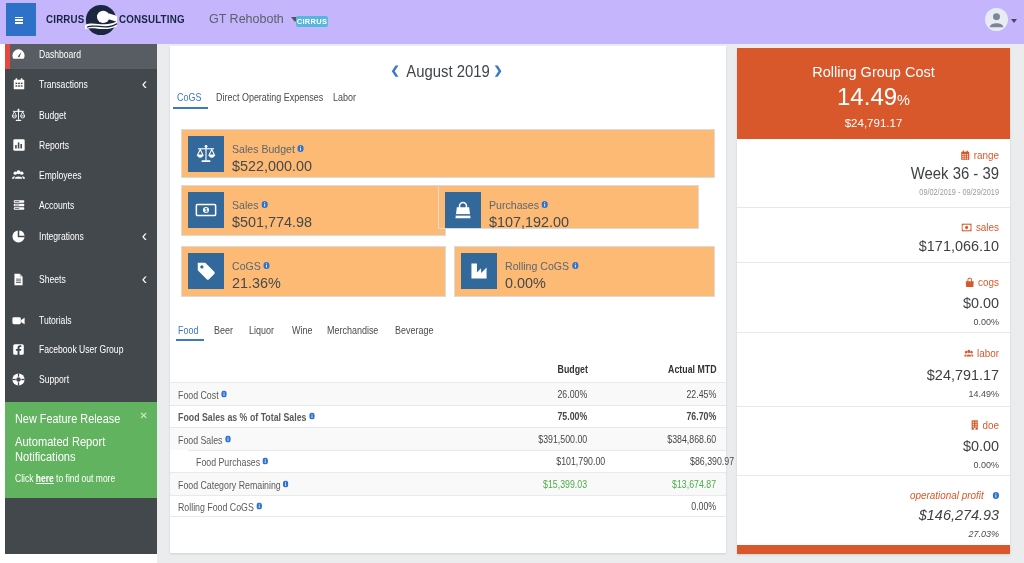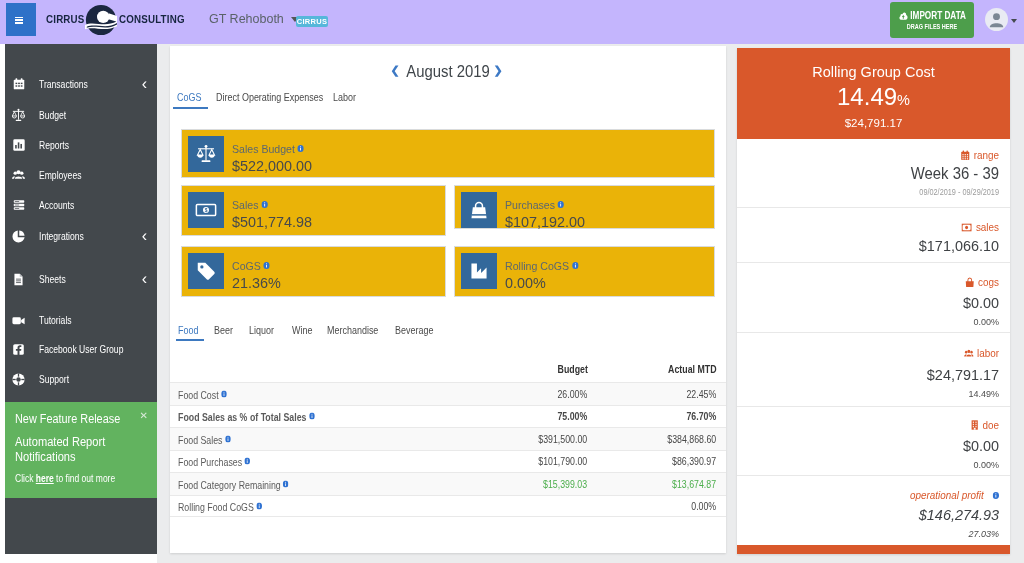--- a/index.html
+++ b/index.html
@@ -36,21 +36,21 @@
 #promo .t3 { font-size:10px; margin-top:8px; transform:scaleX(0.85); transform-origin:0 0; white-space:nowrap; }
 #promo .x { position:absolute; right:9px; top:8px; font-size:10px; color:#d9ead9; }
 
 #main { position:absolute; left:157px; top:38px; width:867px; height:525px; background:#ebeced; }
 #card { position:absolute; left:12.5px; top:8px; width:556px; height:507px; background:#fff; box-shadow:0 1px 2px rgba(0,0,0,0.12); }
 #monthnav { position:absolute; left:0; top:17px; width:556px; text-align:center; font-size:16px; color:#3f454a; transform:scaleX(0.93); }
 .chv2 { position:absolute; top:18px; color:#3d79c5; font-size:11px; font-weight:bold; }
 .tab { position:absolute; font-size:11.5px; color:#4a4a4a; white-space:nowrap; transform:scaleX(0.78); transform-origin:0 50%; }
 .tab.on { color:#3d79c0; }
 .tabu { position:absolute; height:2.5px; background:#3d79c0; }
-.mbox { position:absolute; border:1px solid #d9dbdc; background:#eab308; }
+.mbox { position:absolute; border:1px solid #d9dbdc; background:#fdba74; }
 .mbox .isq { position:absolute; left:6px; top:6px; width:36px; height:36px; background:#33689b; display:flex; align-items:center; justify-content:center; }
 .mbox .lab { position:absolute; left:50px; top:12px; font-size:11.5px; color:#5b6770; white-space:nowrap; transform:scaleX(0.92); transform-origin:0 0; }
 .mbox .val { position:absolute; left:50px; top:27px; font-size:15px; color:#46494c; white-space:nowrap; transform:scaleX(0.96); transform-origin:0 0; }
 .trow { position:absolute; left:0; width:556px; height:22.5px; border-top:1px solid #e9e9e9; font-size:11px; }
 .trow.alt { background:#f9f9f9; }
 .trow .c1 { position:absolute; left:8px; top:50%; transform:translateY(-50%) scaleX(0.8); transform-origin:0 50%; color:#5b5b5b; white-space:nowrap; }
 .trow .c2 { position:absolute; right:138px; top:50%; transform:translateY(-50%) scaleX(0.8); transform-origin:100% 50%; color:#474747; white-space:nowrap; }
 .trow .c3 { position:absolute; right:9px; top:50%; transform:translateY(-50%) scaleX(0.8); transform-origin:100% 50%; color:#474747; white-space:nowrap; }
 .trow .green { color:#4cae4c; }
 #thead { position:absolute; left:0; width:556px; font-size:11px; }
@@ -113,21 +113,21 @@
             <text x="8" y="9.4" font-size="3.6" text-anchor="middle" fill="#33689b" font-family="Liberation Sans" font-weight="bold">$</text>
           </svg>
         </span>
     <div class="lab">Sales<span class="inf"><svg width="7" height="7" viewBox="0 0 16 16">
               <circle cx="8" cy="8" r="8" fill="#2f72d2"></circle>
               <rect x="6.9" y="6.5" width="2.2" height="6" fill="#fff"></rect>
               <circle cx="8" cy="4" r="1.3" fill="#fff"></circle>
             </svg></span></div>
     <div class="val">$501,774.98</div>
   </div>
-  <div class="mbox" style="left:284px; top:139px; width:261px; height:44px;">
+  <div class="mbox" style="left:268px; top:139px; width:261px; height:44px;">
     <span class="isq">
           <svg width="22" height="22" viewBox="0 0 16 16">
             <path d="M3.5 6 L12.5 6 L13.5 14 L2.5 14 Z" fill="#fff"></path>
             <path d="M5.5 8 L5.5 5 A2.5 2.5 0 0 1 10.5 5 L10.5 8" fill="none" stroke="#fff" stroke-width="1.1"></path>
             <rect x="2.8" y="11" width="10.8" height="1.1" fill="#33689b"></rect>
           </svg>
         </span>
     <div class="lab">Purchases<span class="inf"><svg width="7" height="7" viewBox="0 0 16 16">
               <circle cx="8" cy="8" r="8" fill="#2f72d2"></circle>
               <rect x="6.9" y="6.5" width="2.2" height="6" fill="#fff"></rect>
@@ -193,21 +193,21 @@
       </div>
   <div class="trow alt" style="top:381px;">
         <span class="c1">Food Sales<span class="inf"><svg width="7" height="7" viewBox="0 0 16 16">
               <circle cx="8" cy="8" r="8" fill="#2f72d2"></circle>
               <rect x="6.9" y="6.5" width="2.2" height="6" fill="#fff"></rect>
               <circle cx="8" cy="4" r="1.3" fill="#fff"></circle>
             </svg></span></span>
         <span class="c2">$391,500.00</span>
         <span class="c3">$384,868.60</span>
       </div>
-  <div class="trow" style="top:403.5px;">
+  <div class="trow" style="top:403.5px;margin-left:18px;">
         <span class="c1">Food Purchases<span class="inf"><svg width="7" height="7" viewBox="0 0 16 16">
               <circle cx="8" cy="8" r="8" fill="#2f72d2"></circle>
               <rect x="6.9" y="6.5" width="2.2" height="6" fill="#fff"></rect>
               <circle cx="8" cy="4" r="1.3" fill="#fff"></circle>
             </svg></span></span>
         <span class="c2">$101,790.00</span>
         <span class="c3">$86,390.97</span>
       </div>
   <div class="trow alt" style="top:426px;">
         <span class="c1">Food Category Remaining<span class="inf"><svg width="7" height="7" viewBox="0 0 16 16">
@@ -323,37 +323,36 @@
     <div id="logo-c2">CONSULTING</div>
   <svg id="logocircle" width="32" height="32" viewBox="0 0 36 36">
       <circle cx="18" cy="18" r="17" fill="#1b2740"></circle>
       <circle cx="20.5" cy="14.5" r="7" fill="#fff"></circle>
       <path d="M26.5 10.5 L36 13.5 L36 20 L25.5 17 Z" fill="#fff"></path>
       <path d="M0 23.5 C10 18.5 22 27 36 19.5 L36 25 C22 32 10 24.5 0 28.5 Z" fill="#fff"></path>
       <path d="M2 25.5 C12 21.5 24 29 36 21.5 L36 23 C24 30.2 12 23.2 2 26.8 Z" fill="#1b2740"></path>
     </svg>
   <div id="gtr">GT Rehoboth<span class="caret"></span></div>
   <div id="parent-badge">CIRRUS</div>
-  <div id="importbtn">
-      <div class="l1">
-        <svg width="12" height="9" viewBox="0 0 20 14">
-          <path d="M16 6 A4 4 0 0 0 8.2 4.8 A3.5 3.5 0 0 0 4 8.2 A3 3 0 0 0 5 14 L15.5 14 A4.2 4.2 0 0 0 16 6 Z" fill="#fff"></path>
-          <path d="M10 6 L13 9.5 L11 9.5 L11 12.5 L9 12.5 L9 9.5 L7 9.5 Z" fill="#4d9e4b"></path>
-        </svg>
-        <span>IMPORT DATA</span>
-      </div>
-      <div class="l2">DRAG FILES HERE</div>
-    </div>
   <div id="avatar"><svg width="23" height="23" viewBox="0 0 24 24">
         <circle cx="12" cy="9" r="3.6" fill="#7b8794"></circle>
         <path d="M5 21 C5 15.5 19 15.5 19 21 Z" fill="#7b8794" transform="translate(0,-1)"></path>
       </svg></div>
   <div id="avcaret"></div>
 </div>
 <div id="sidebar">
+  <div class="sitem active" style="top:1px">
+      <span class="ic">
+        <svg width="15" height="15" viewBox="0 0 16 16">
+          <path d="M8 2.5 A6.5 6.5 0 0 0 1.5 9 A6.5 6.5 0 0 0 2.5 12.5 L13.5 12.5 A6.5 6.5 0 0 0 14.5 9 A6.5 6.5 0 0 0 8 2.5 Z" fill="#fff"></path>
+          <path d="M7.2 10.2 L11.2 5.2 L8.8 11.2 Z" fill="#43484c"></path>
+        </svg>
+      </span>
+      <span class="lb">Dashboard</span>
+    </div>
   <div class="sitem" style="top:31px">
       <span class="ic">
         <svg width="14" height="14" viewBox="0 0 16 16">
           <rect x="2" y="3" width="12" height="11" rx="1" fill="#fff"></rect>
           <rect x="4" y="1.5" width="2" height="3" rx="0.7" fill="#fff"></rect>
           <rect x="10" y="1.5" width="2" height="3" rx="0.7" fill="#fff"></rect>
           <g fill="#43484c">
             <rect x="4" y="6.5" width="2" height="1.6"></rect>
             <rect x="7" y="6.5" width="2" height="1.6"></rect>
             <rect x="10" y="6.5" width="2" height="1.6"></rect>

